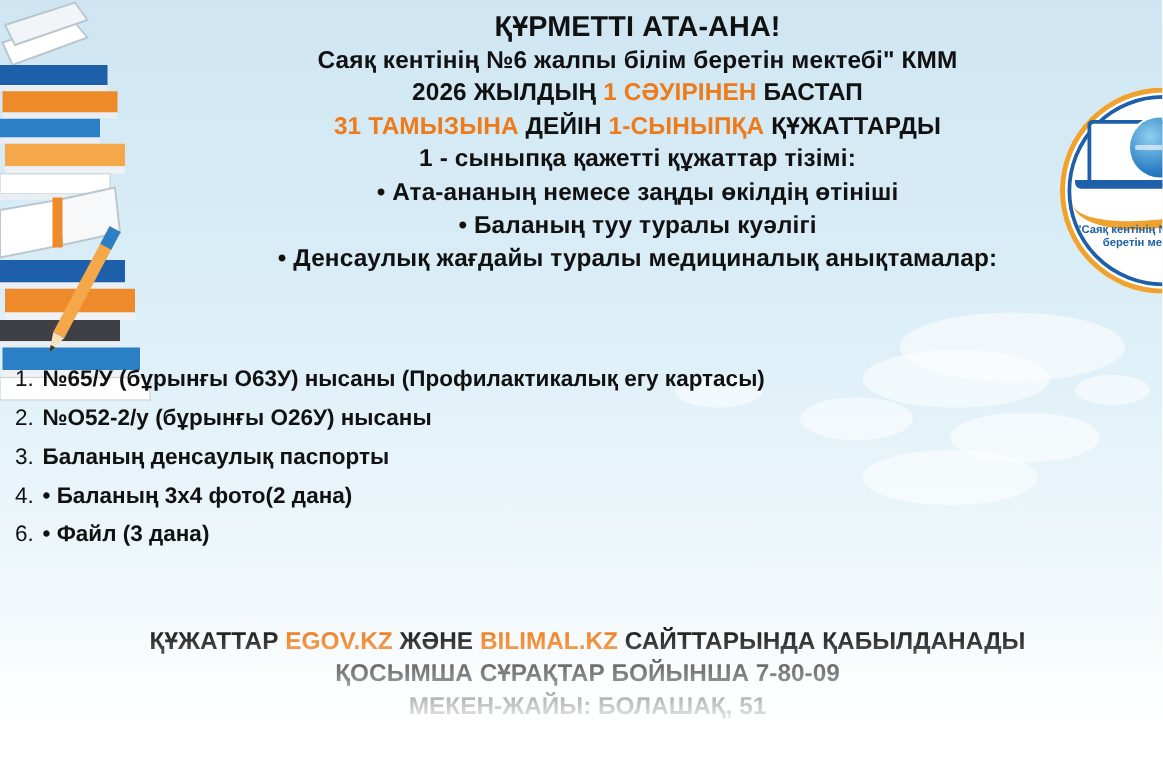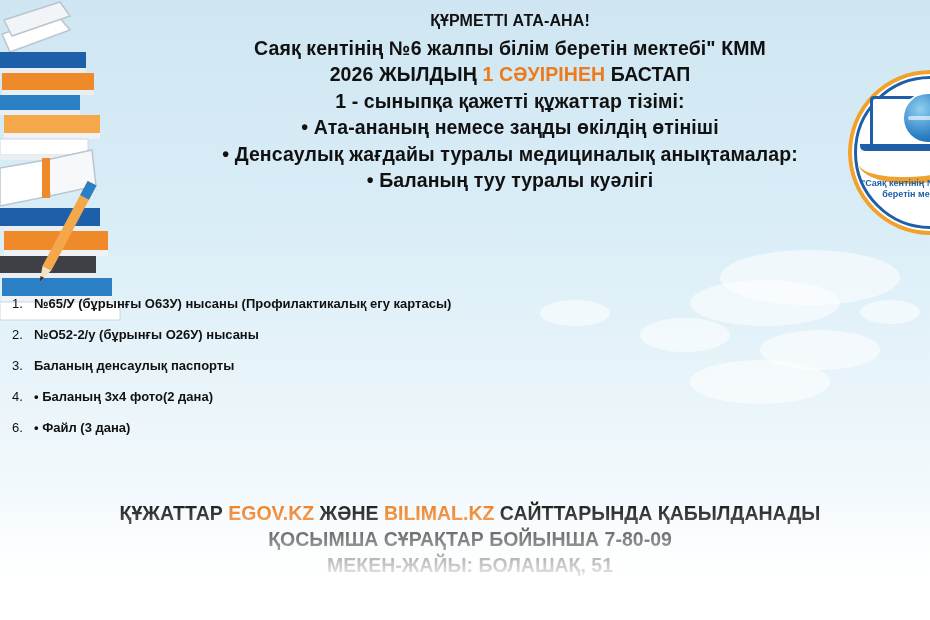--- a/index.html
+++ b/index.html
@@ -155,29 +155,29 @@
     color: #111111;
     font-weight: bold;
     font-size: 19.5px;
     line-height: 26.5px;
     letter-spacing: 0.1px;
   }
   .headline .hl {
     color: #ee7b1b;
     margin-top: 46px;
   }
-  .headline .l1 { font-size: 16px; }
+  .headline .l1 { font-size: 23px; }
   .lists {
     position: absolute;
     left: 12px;
     top: 288px;
     width: 900px;
     color: #111111;
     font-weight: bold;
-    font-size: 13px;
+    font-size: 18px;
     line-height: 31px;
   }
   .lists .row {
     display: block;
     white-space: nowrap;
   }
   .lists .num {
     display: inline-block;
     min-width: 22px;
     font-weight: normal;
@@ -260,24 +260,27 @@
   </div>
 
   <div id="content">
 
     <div class="headline">
       <div class="l1">ҚҰРМЕТТІ АТА-АНА!</div>
       <div>Саяқ кентінің №6 жалпы білім беретін мектебі" КММ</div>
       <div>
         <span>2026 ЖЫЛДЫҢ </span><span class="hl">1 СӘУІРІНЕН</span><span> БАСТАП</span>
       </div>
+      <div>
+        <span class="hl">31 ТАМЫЗЫНА</span><span> ДЕЙІН </span><span class="hl">1-СЫНЫПҚА</span><span> ҚҰЖАТТАРДЫ</span>
+      </div>
       <div>1 - сыныпқа қажетті құжаттар тізімі:</div>
       <div>• Ата-ананың немесе заңды өкілдің өтініші</div>
+      <div>• Баланың туу туралы куәлігі</div>
       <div>• Денсаулық жағдайы туралы медициналық анықтамалар:</div>
-      <div>• Баланың туу туралы куәлігі</div>
     </div>
 
     <div class="lists">
       <div class="row">
         <span class="num">1.</span><span>№65/У (бұрынғы О63У) нысаны (Профилактикалық егу картасы)</span>
       </div>
       <div class="row">
         <span class="num">2.</span><span>№О52-2/у (бұрынғы О26У) нысаны</span>
       </div>
       <div class="row">

